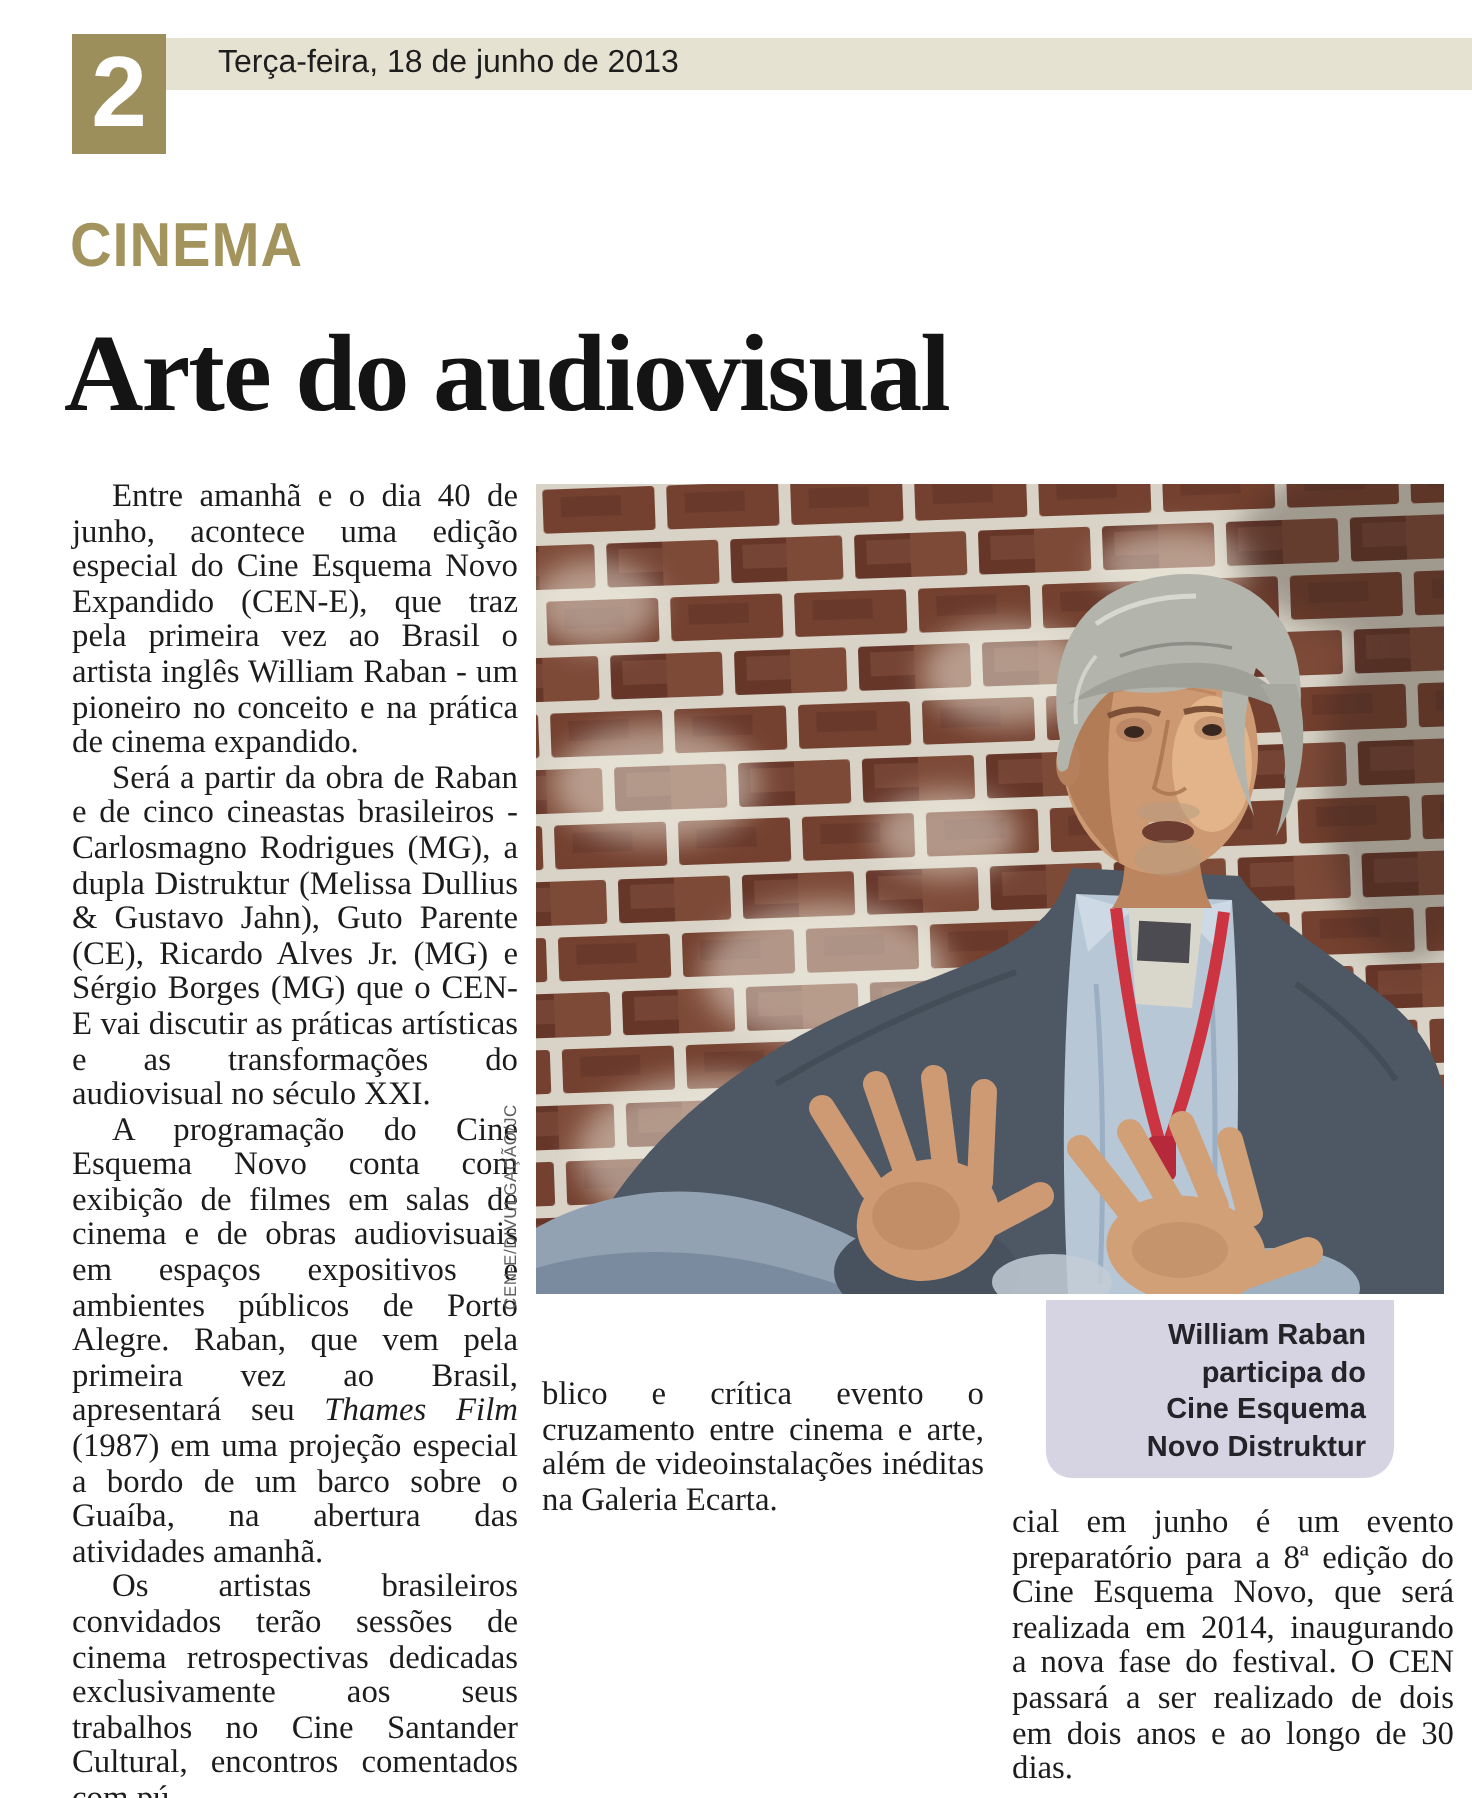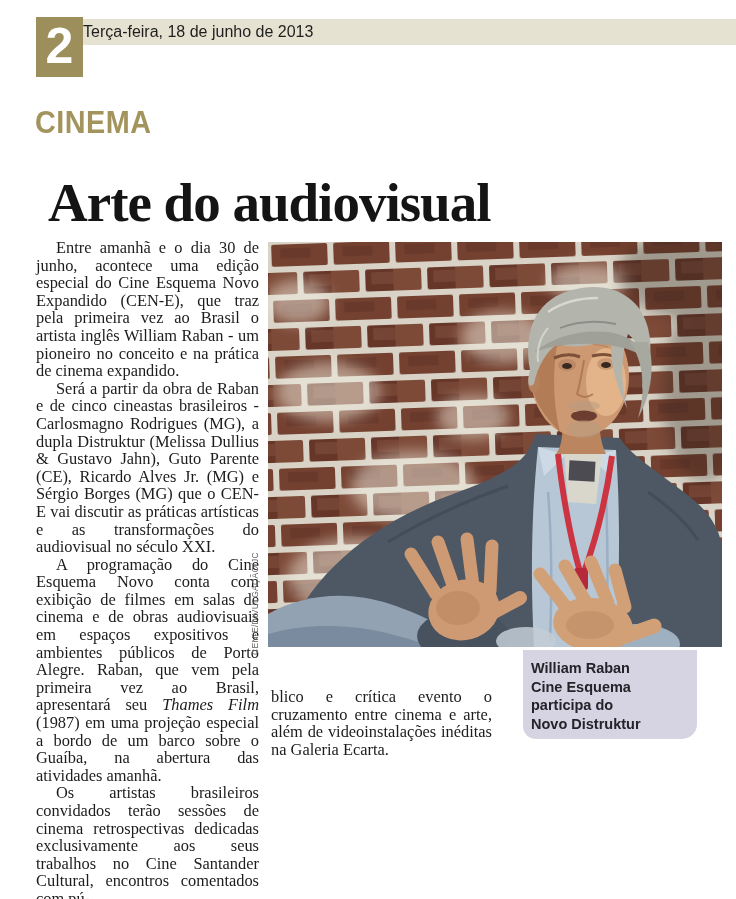--- a/index.html
+++ b/index.html
@@ -5,28 +5,28 @@
   html,body{margin:0;padding:0;background:#ffffff;}
   .page{position:relative;width:736px;height:899px;background:#ffffff;overflow:hidden;
         font-family:"Liberation Serif",serif;}
 
   
   .num-box{position:absolute;left:36px;top:17px;width:47px;height:60px;background:#9d8f5c;
            display:flex;align-items:center;justify-content:center;}
   .num-box span{font-family:"Liberation Sans",sans-serif;font-weight:bold;font-size:50px;
                 color:#ffffff;line-height:1;transform:translateY(-1px);}
   .date-strip{position:absolute;left:83px;top:19px;right:0;height:26px;background:#e6e2d1;}
-  .date-strip span{display:block;padding-left:0;font-family:"Liberation Sans",sans-serif;
+  .date-strip span{display:block;padding-left:26px;font-family:"Liberation Sans",sans-serif;
                    font-size:16px;color:#1e1e1e;line-height:26px;}
 
   
   .kicker{position:absolute;left:35px;top:105px;font-family:"Liberation Sans",sans-serif;
           font-weight:bold;font-size:31px;color:#a3945e;letter-spacing:0.5px;
           transform:scaleX(0.93);transform-origin:left top;}
-  .headline{position:absolute;left:32px;top:155px;margin:16px;font-family:"Liberation Serif",serif;
+  .headline{position:absolute;left:32px;top:155px;margin:0;font-family:"Liberation Serif",serif;
             font-weight:bold;font-size:55px;letter-spacing:-1px;color:#141414;white-space:nowrap;}
 
   
   .col{position:absolute;width:223px;font-size:16.4px;line-height:17.6px;color:#1c1c1c;
        text-align:justify;}
   .col1{left:36px;top:239px;}
   .col2{left:271px;top:688px;width:221px;}
   .col3{left:506px;top:752px;width:221px;}
   .para{margin:0;}
   .para.ind{text-indent:20px;}
@@ -36,45 +36,48 @@
   .credit{position:absolute;left:249px;top:541px;height:114px;width:13px;
           font-family:"Liberation Sans",sans-serif;font-size:8.5px;color:#5f5f5f;
           letter-spacing:0.3px;writing-mode:vertical-rl;transform:rotate(180deg);
           white-space:nowrap;line-height:13px;}
 
   
   .caption-box{position:absolute;left:523px;top:650px;width:174px;height:89px;
                background:#d6d4e2;border-radius:0 0 15px 13px;box-sizing:border-box;
                padding:9px 14px 0 8px;}
   .caption-box div{font-family:"Liberation Sans",sans-serif;font-weight:bold;font-size:14.5px;
-                   line-height:18.6px;color:#232329;}
+                   line-height:18.6px;color:#232329;text-align:right;}
 </style>
 </head>
 <body>
 
 <div class="page">
 
   <div class="num-box">
     <span>2</span>
   </div>
   <div class="date-strip">
     <span>Terça-feira, 18 de junho de 2013</span>
   </div>
 
   <div class="kicker">CINEMA</div>
   <h1 class="headline">Arte do audiovisual</h1>
 
   <div class="col col1">
-      <p class="para ind"><span>Entre amanhã e o dia 30 de junho, acontece uma edição especial do Cine Esquema Novo Expandido (CEN-E), que traz pela primeira vez ao Brasil o artista inglês William Raban - um pioneiro no conceito e na prática de cinema expandido.</span></p>
+      <p class="para ind"><span>Entre amanhã e o dia 40 de junho, acontece uma edição especial do Cine Esquema Novo Expandido (CEN-E), que traz pela primeira vez ao Brasil o artista inglês William Raban - um pioneiro no conceito e na prática de cinema expandido.</span></p>
       <p class="para ind"><span>Será a partir da obra de Raban e de cinco cineastas brasileiros - Carlosmagno Rodrigues (MG), a dupla Distruktur (Melissa Dullius &amp; Gustavo Jahn), Guto Parente (CE), Ricardo Alves Jr. (MG) e Sérgio Borges (MG) que o CEN-E vai discutir as práticas artísticas e as transformações do audiovisual no século XXI.</span></p>
       <p class="para ind"><span>A programação do Cine Esquema Novo conta com exibição de filmes em salas de cinema e de obras audiovisuais em espaços expositivos e ambientes públicos de Porto Alegre. Raban, que vem pela primeira vez ao Brasil, apresentará seu </span><i>Thames Film</i><span> (1987) em uma projeção especial a bordo de um barco sobre o Guaíba, na abertura das atividades amanhã.</span></p>
       <p class="para ind"><span>Os artistas brasileiros convidados terão sessões de cinema retrospectivas dedicadas exclusivamente aos seus trabalhos no Cine Santander Cultural, encontros comentados com pú-</span></p>
     </div>
   <div class="col col2">
       <p class="para"><span>blico e crítica evento o cruzamento entre cinema e arte, além de videoinstalações inéditas na Galeria Ecarta.</span></p>
+    </div>
+  <div class="col col3">
+      <p class="para"><span>cial em junho é um evento preparatório para a 8ª edição do Cine Esquema Novo, que será realizada em 2014, inaugurando a nova fase do festival. O CEN passará a ser realizado de dois em dois anos e ao longo de 30 dias.</span></p>
     </div>
 
   <div class="photo">
     <svg width="454" height="405" viewBox="0 0 454 405" xmlns="http://www.w3.org/2000/svg">
       <defs>
         <pattern id="brick" width="62" height="56" patternUnits="userSpaceOnUse" patternTransform="rotate(-2)">
           <rect width="62" height="56" fill="#d8d3c6"></rect>
           <rect x="3" y="3" width="56" height="22" rx="2" fill="#74402f"></rect>
           <rect x="-28" y="31" width="56" height="22" rx="2" fill="#7e4a38"></rect>
           <rect x="34" y="31" width="56" height="22" rx="2" fill="#663629"></rect>
@@ -180,18 +183,18 @@
           <ellipse cx="322" cy="383" rx="24" ry="14" fill="#b5815c" opacity="0.4"></ellipse>
         </g>
       </g>
     </svg>
   </div>
 
   <div class="credit">CEN-E/DIVULGAÇÃO/JC</div>
 
   <div class="caption-box">
       <div>William Raban</div>
+      <div>participa do</div>
       <div>Cine Esquema</div>
-      <div>participa do</div>
       <div>Novo Distruktur</div>
     </div>
 
 </div>
 
 </body></html>

